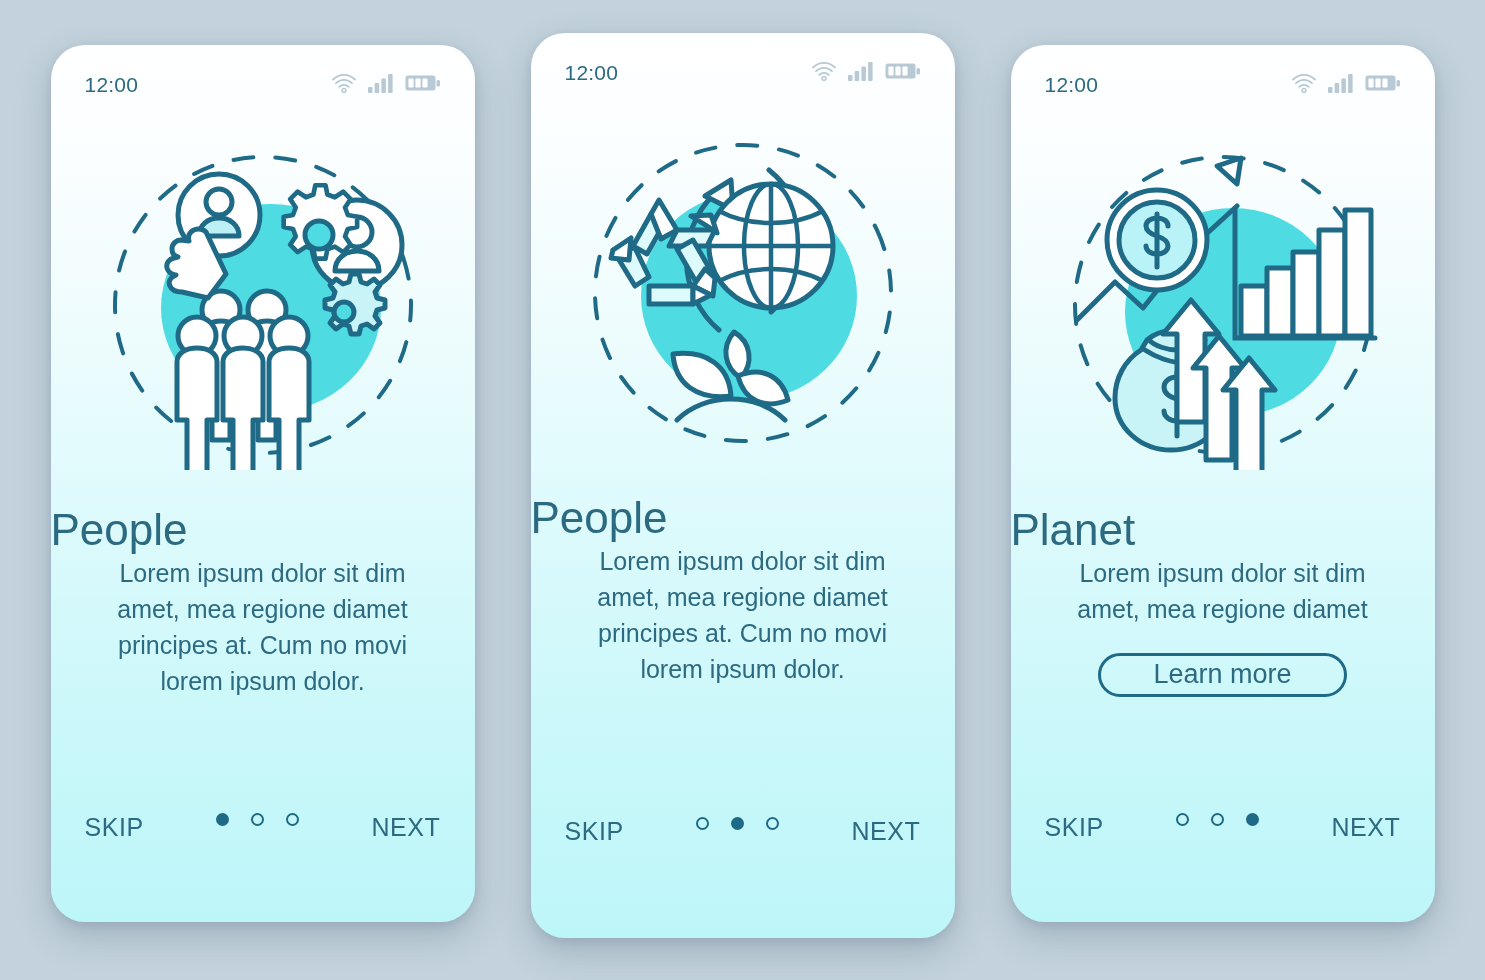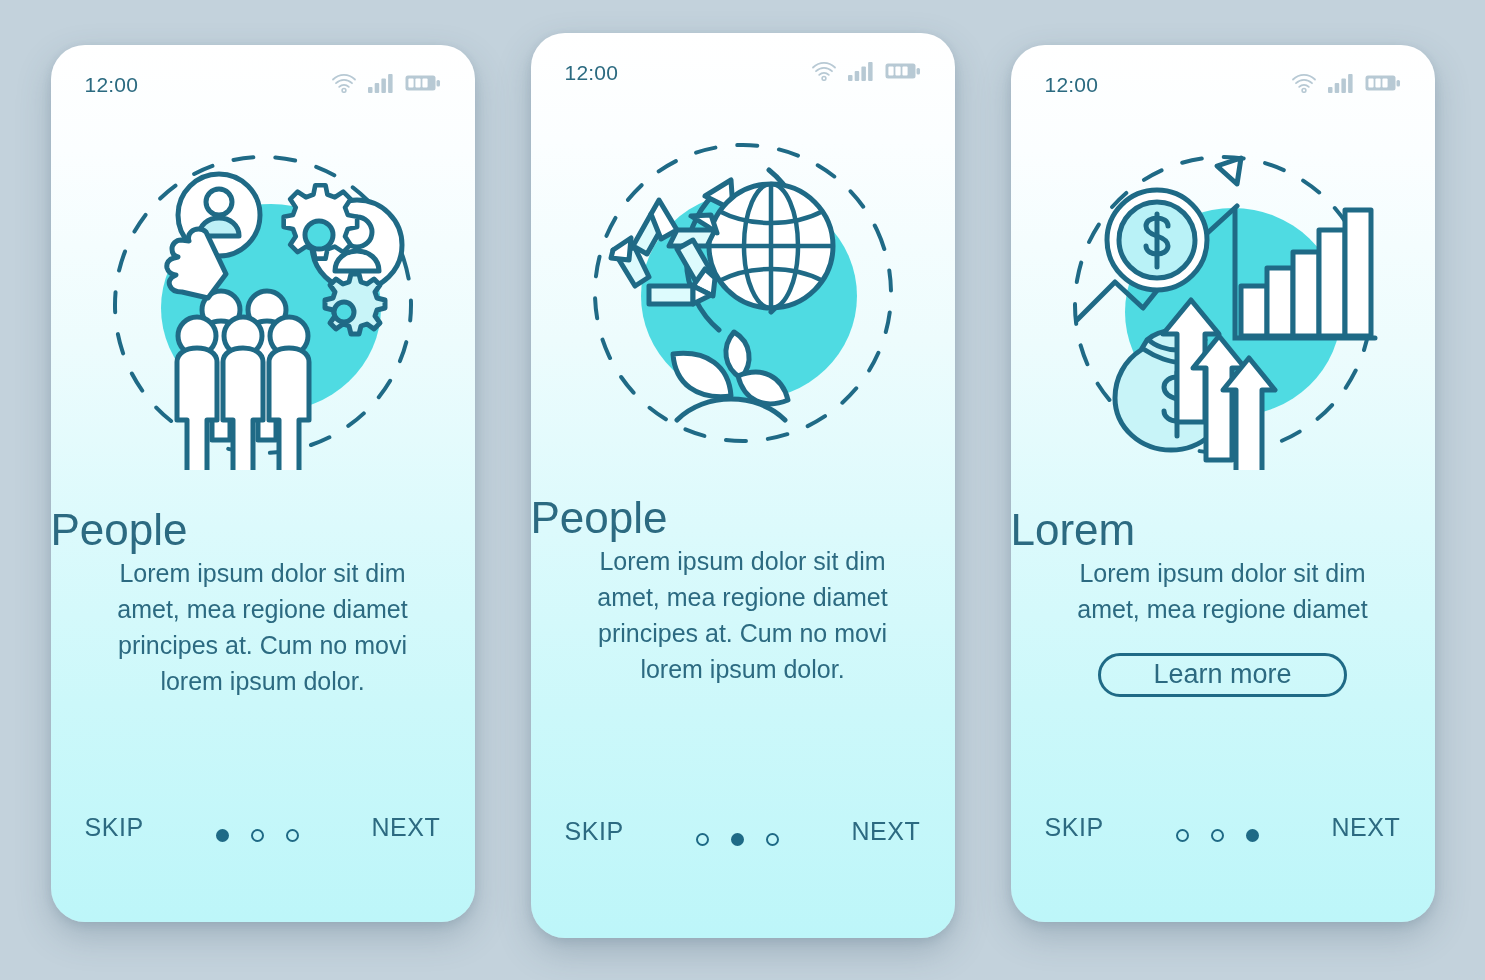--- a/index.html
+++ b/index.html
@@ -83,21 +83,21 @@
     font-family:"Liberation Sans", sans-serif;
     font-size:27px;
     padding:4px 52px;
     cursor:pointer;
     line-height:1.1;
   }
 
   
   .footer{
     margin-top:auto;
-    display:flex;align-items:flex-end;
+    display:flex;align-items:flex-start;
     padding:0 34px 80px 34px;
     justify-content:space-between;
   }
   .p2 .footer{padding-bottom:92px;}
   .nav-text{
     font-size:25px;
     color:#2c6a81;
     letter-spacing:.6px;
     cursor:pointer;
     user-select:none;
@@ -416,21 +416,21 @@
         </g>
 
         <g fill="#ffffff" stroke="#1f6a86" stroke-width="5" stroke-linejoin="round">
           <path d="M124 188l28 34h-14v88h-28v-88h-14z" transform="translate(14,-28)"></path>
           <path d="M166 196l26 32h-13v92h-26v-92h-13z"></path>
           <path d="M196 218l26 32h-13v84h-26v-84h-13z"></path>
         </g>
       </svg>
     </div>
 
-    <div class="title">Lorem</div>
+    <div class="title">Planet</div>
     <div class="desc">Lorem ipsum dolor sit dim
 amet, mea regione diamet</div>
 
     <div class="learn-wrap">
       <button class="learn-btn">Learn more</button>
     </div>
 
     <div class="footer">
       <div class="nav-text">SKIP</div>
       <div class="dots">

